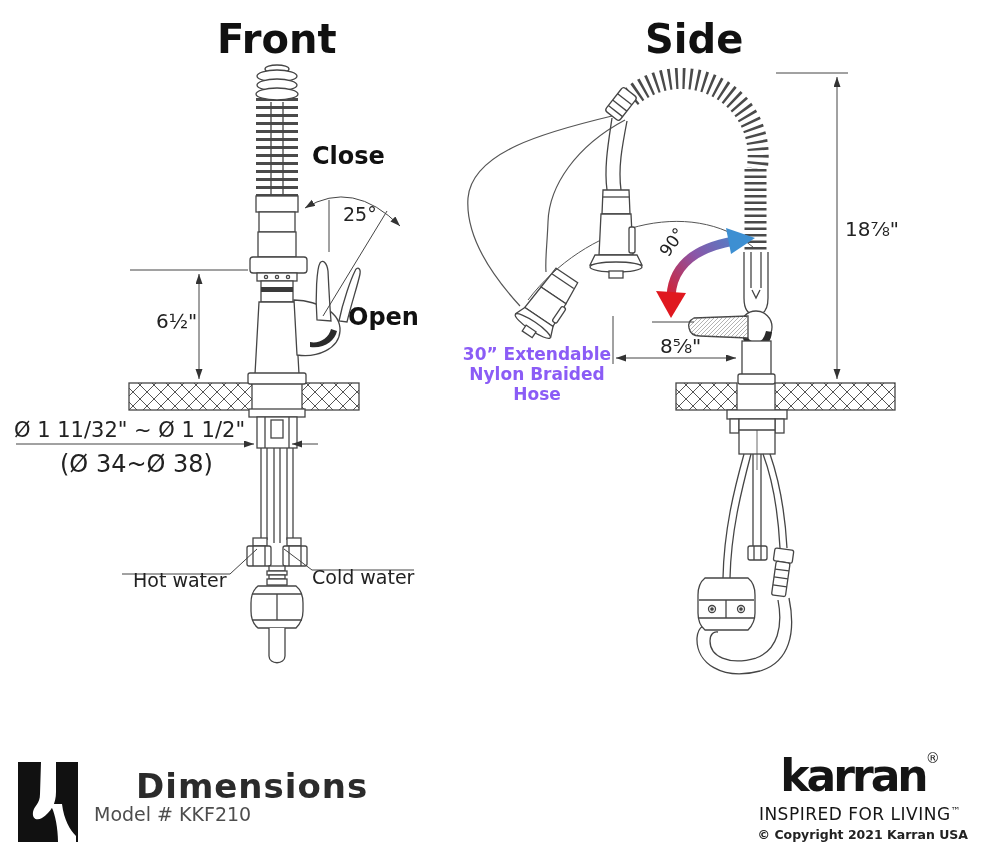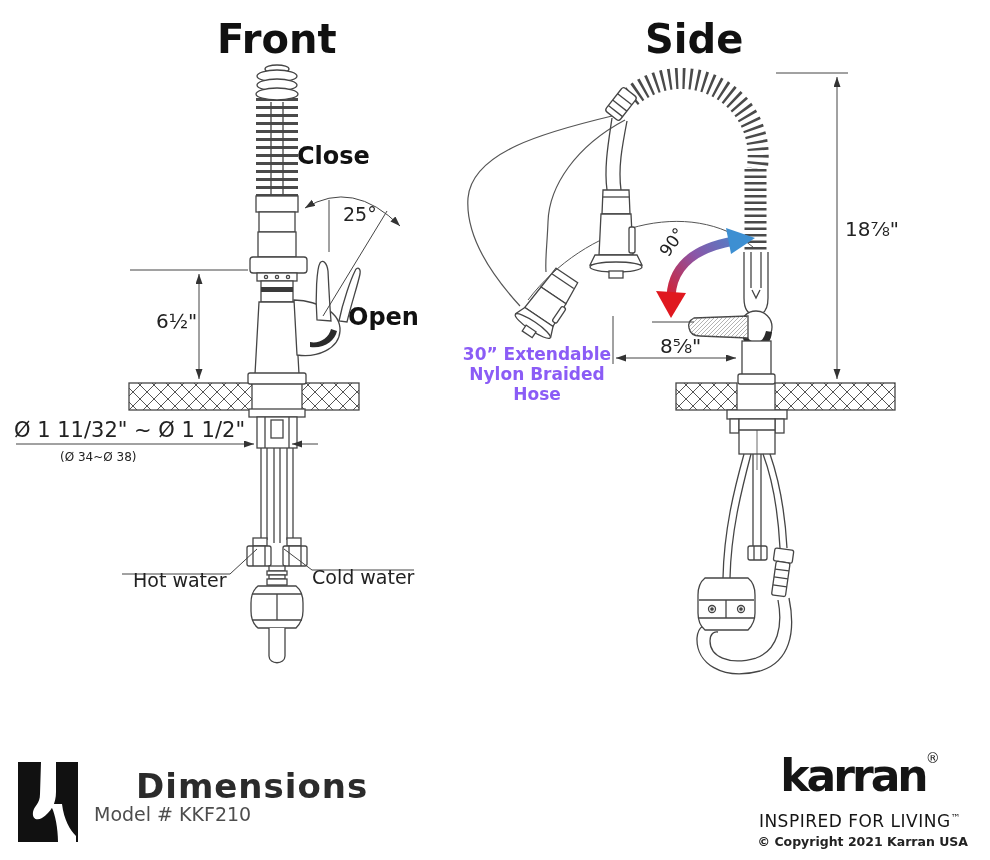--- a/index.html
+++ b/index.html
@@ -4,32 +4,32 @@
 <style>
   html,body{margin:0;padding:0;background:#fff;}
   .canvas{
     position:relative;width:990px;height:860px;background:#fff;overflow:hidden;
     font-family:"DejaVu Sans","Liberation Sans",sans-serif;color:#1a1a1a;
   }
   .abs{position:absolute;white-space:nowrap;}
   .view-title{font-size:40px;font-weight:bold;color:#111;}
   .lbl-bold{font-size:24px;font-weight:bold;color:#111;}
   .dim{font-size:20px;color:#222;}
-  .dim-sm{font-size:12px;color:#222;}
+  .dim-sm{font-size:24px;color:#222;}
   .lbl{font-size:19px;color:#222;margin-top:18px;}
   .deg90{font-size:17px;color:#222;transform:rotate(-55deg);}
   .hose-note{font-size:17px;font-weight:600;color:#8b5cf6;text-align:center;width:150px;line-height:20px;white-space:normal;}
   svg{position:absolute;left:0;top:0;}
   
   .footer-heading{font-size:34px;font-weight:600;letter-spacing:1px;color:#2b2b2b;}
   .footer-model{font-size:19px;color:#4d4d4d;}
   .brand-block{position:absolute;left:750px;top:750px;width:220px;text-align:center;}
   .brand-word{font-size:44px;font-weight:bold;letter-spacing:-3px;color:#151515;line-height:52px;}
   .brand-reg{font-size:14px;vertical-align:28px;letter-spacing:0;}
-  .brand-tagline{font-size:17px;font-weight:500;letter-spacing:0.5px;color:#151515;margin-top:9px;}
+  .brand-tagline{font-size:17px;font-weight:500;letter-spacing:0.5px;color:#151515;margin-top:2px;}
   .brand-tm{font-size:10px;vertical-align:6px;}
   .brand-copy{font-size:12.5px;font-weight:600;color:#222;text-align:right;margin-top:3px;padding-right:2px;}
 </style>
 </head>
 <body>
 
 <div class="canvas">
 
   <svg width="990" height="745" viewBox="0 0 990 745">
     <defs>
@@ -258,21 +258,21 @@
           <circle cx="712" cy="609" r="1.2" fill="#454545"></circle>
         <circle cx="741" cy="609" r="3.5" fill="#fff"></circle>
           <circle cx="741" cy="609" r="1.2" fill="#454545"></circle>
       </g>
     </g>
   </svg>
 
   <div class="abs view-title" style="left:645px;top:16px;">Side</div>
   <div class="abs view-title" style="left:217px;top:16px;">Front</div>
 
-  <div class="abs lbl-bold" style="left:297px;top:142px;">Close</div>
+  <div class="abs lbl-bold" style="left:312px;top:142px;">Close</div>
   <div class="abs lbl-bold" style="left:348px;top:279px;margin-top:24px;">Open</div>
   <div class="abs lbl" style="left:343px;top:185px;">25°</div>
   <div class="abs dim" style="left:156px;top:309px;">6½"</div>
   <div class="abs dim" style="left:14px;top:418px;font-size:21px;">Ø 1 11/32" ~ Ø 1 1/2"</div>
   <div class="abs dim-sm" style="left:60px;top:450px;">(Ø 34~Ø 38)</div>
   <div class="abs lbl" style="left:133px;top:551px;">Hot water</div>
   <div class="abs lbl" style="left:312px;top:548px;">Cold water</div>
 
   <div class="abs dim" style="left:845px;top:217px;">18⅞"</div>
   <div class="abs dim" style="left:660px;top:334px;">8⅝"</div>

